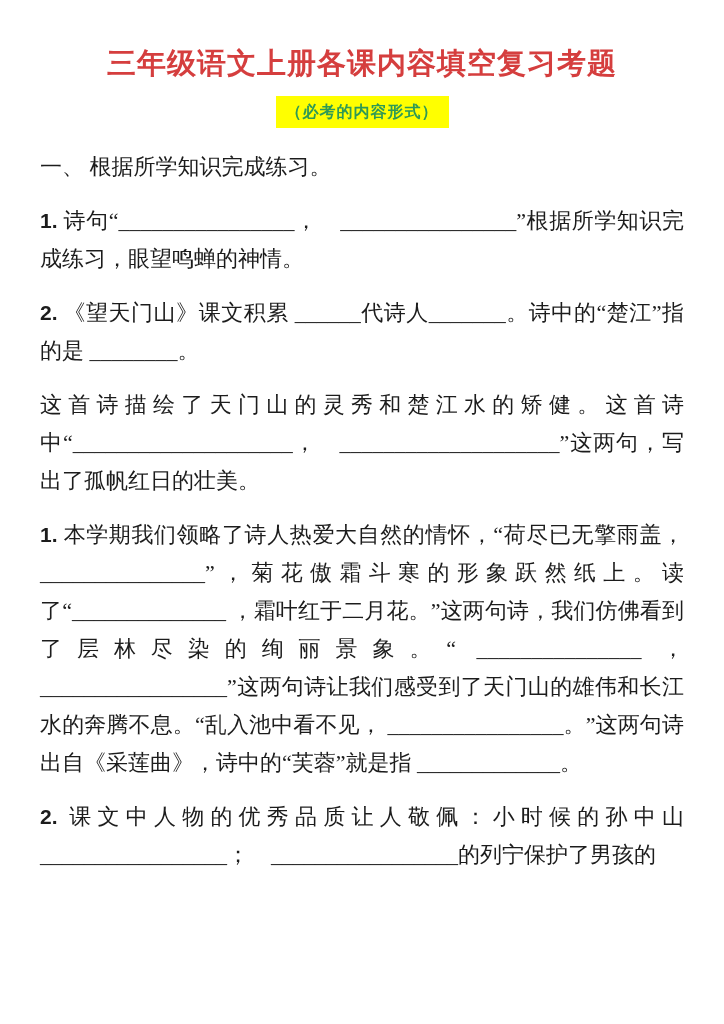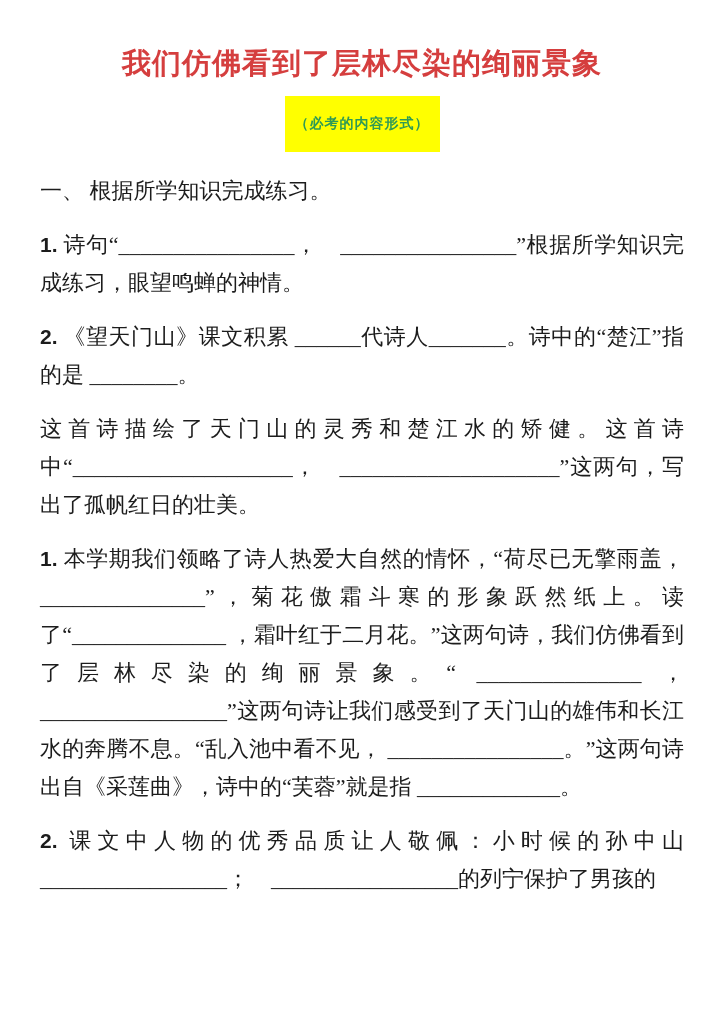--- a/index.html
+++ b/index.html
@@ -27,24 +27,24 @@
     color: var(--c-title, #d53e3e);
   }
   .subtitle-row {
     margin-top: 14px;
     text-align: center;
   }
   .subtitle {
     display: inline-block;
     background: var(--c-sub-bg, #ffff00);
     color: var(--c-sub-text, #2f9a55);
-    font-size: 14px;
+    font-size: 16px;
     line-height: 24px;
     font-weight: 700;
-    padding: 16px 10px;
+    padding: 4px 10px;
     letter-spacing: 1px;
   }
   .content {
     margin-top: 20px;
     padding: 0 40px;
   }
   .heading, .para {
     font-size: 22px;
     line-height: 38px;
     margin: 0 0 16px 0;
@@ -60,21 +60,21 @@
   }
   .qtext {
     
   }
 </style>
 </head>
 <body>
 
 <div class="page">
 
-  <div class="title">我们仿佛看到了层林尽染的绚丽景象</div>
+  <div class="title">三年级语文上册各课内容填空复习考题</div>
 
   <div class="subtitle-row">
     <span class="subtitle">（必考的内容形式）</span>
   </div>
 
   <div class="content">
 
     <p class="heading">一、 根据所学知识完成练习。</p>
 
     <p class="para"><b class="qnum">1.</b><span class="qtext"> 诗句“________________，　________________”根据所学知识完成练习，眼望鸣蝉的神情。</span></p>

